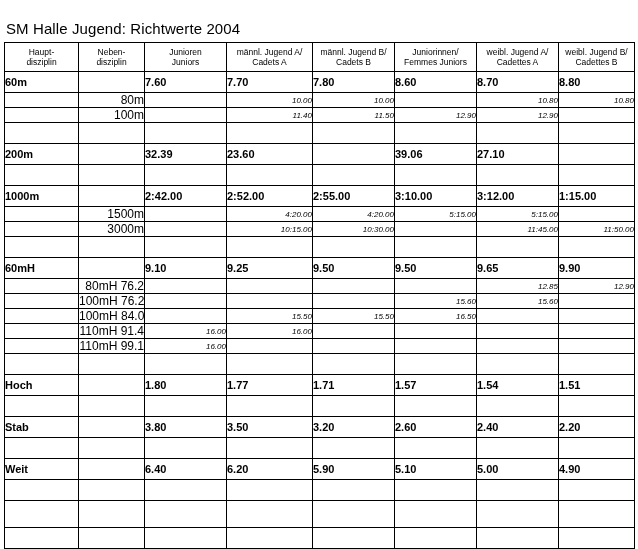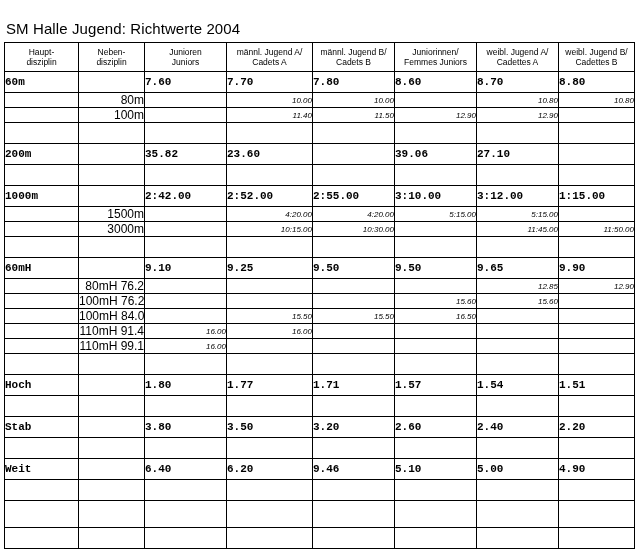--- a/index.html
+++ b/index.html
@@ -56,21 +56,20 @@
   col.c2 { width: 82px; }
   col.c3 { width: 86px; }
   col.c4 { width: 82px; }
   col.c5 { width: 82px; }
   col.c6 { width: 82px; }
   col.c7 { width: 76px; }
 
   
   tr.main td {
     height: 20px;
-    font-family: Liberation Mono, monospace;
   }
   td.disc-main {
     font-size: 11px;
     font-weight: bold;
     padding-left: 4px;
     text-align: left;
   }
   td.val-main {
     font-size: 11px;
     font-weight: bold;
@@ -187,21 +186,21 @@
           <td></td>
           <td></td>
           <td></td>
           <td></td>
           <td></td>
           <td></td>
         </tr>
         <tr class="main">
           <td class="disc-main">200m</td>
           <td class="val-main"></td>
-          <td class="val-main">35.82</td>
+          <td class="val-main">32.39</td>
           <td class="val-main">23.60</td>
           <td class="val-main"></td>
           <td class="val-main">39.06</td>
           <td class="val-main">27.10</td>
           <td class="val-main"></td>
         </tr>
         <tr class="blank">
           <td></td>
           <td></td>
           <td></td>
@@ -359,21 +358,21 @@
           <td></td>
           <td></td>
           <td></td>
           <td></td>
         </tr>
         <tr class="main">
           <td class="disc-main">Weit</td>
           <td class="val-main"></td>
           <td class="val-main">6.40</td>
           <td class="val-main">6.20</td>
-          <td class="val-main">9.46</td>
+          <td class="val-main">5.90</td>
           <td class="val-main">5.10</td>
           <td class="val-main">5.00</td>
           <td class="val-main">4.90</td>
         </tr>
         <tr class="blank">
           <td></td>
           <td></td>
           <td></td>
           <td></td>
           <td></td>

